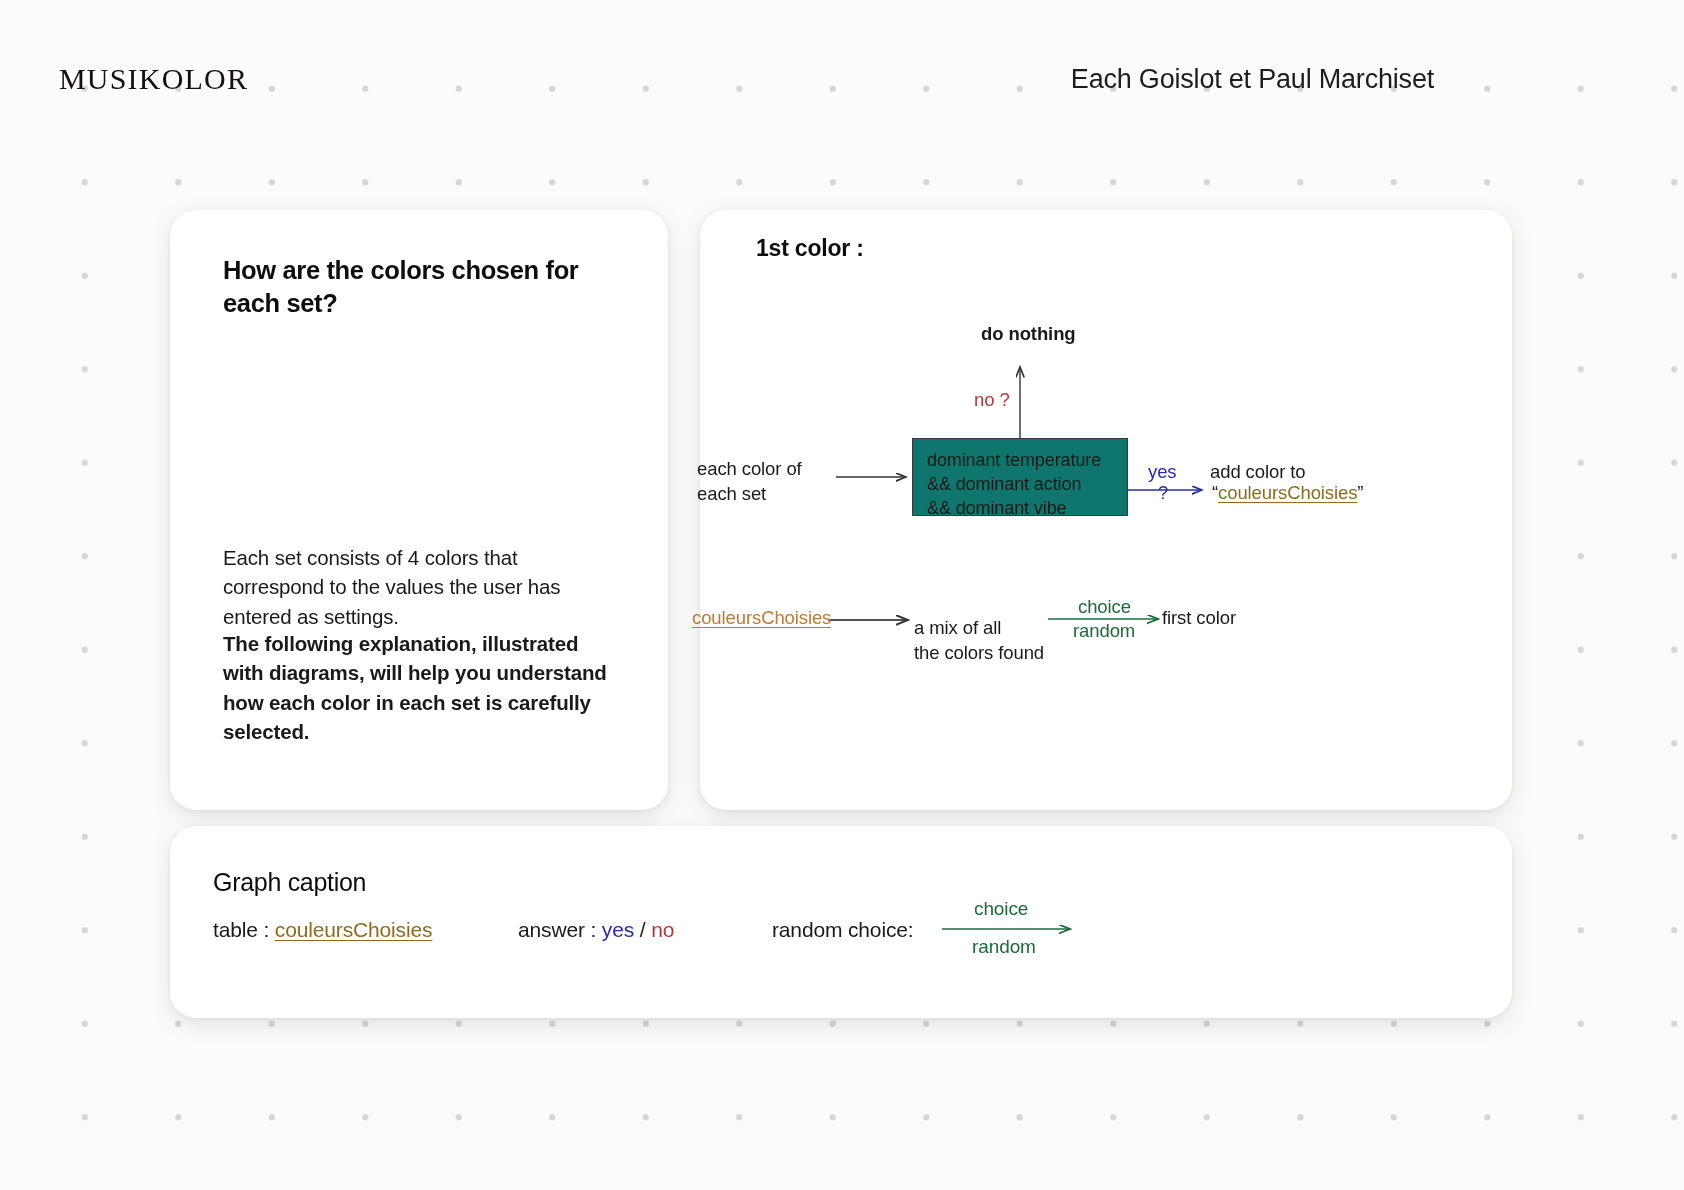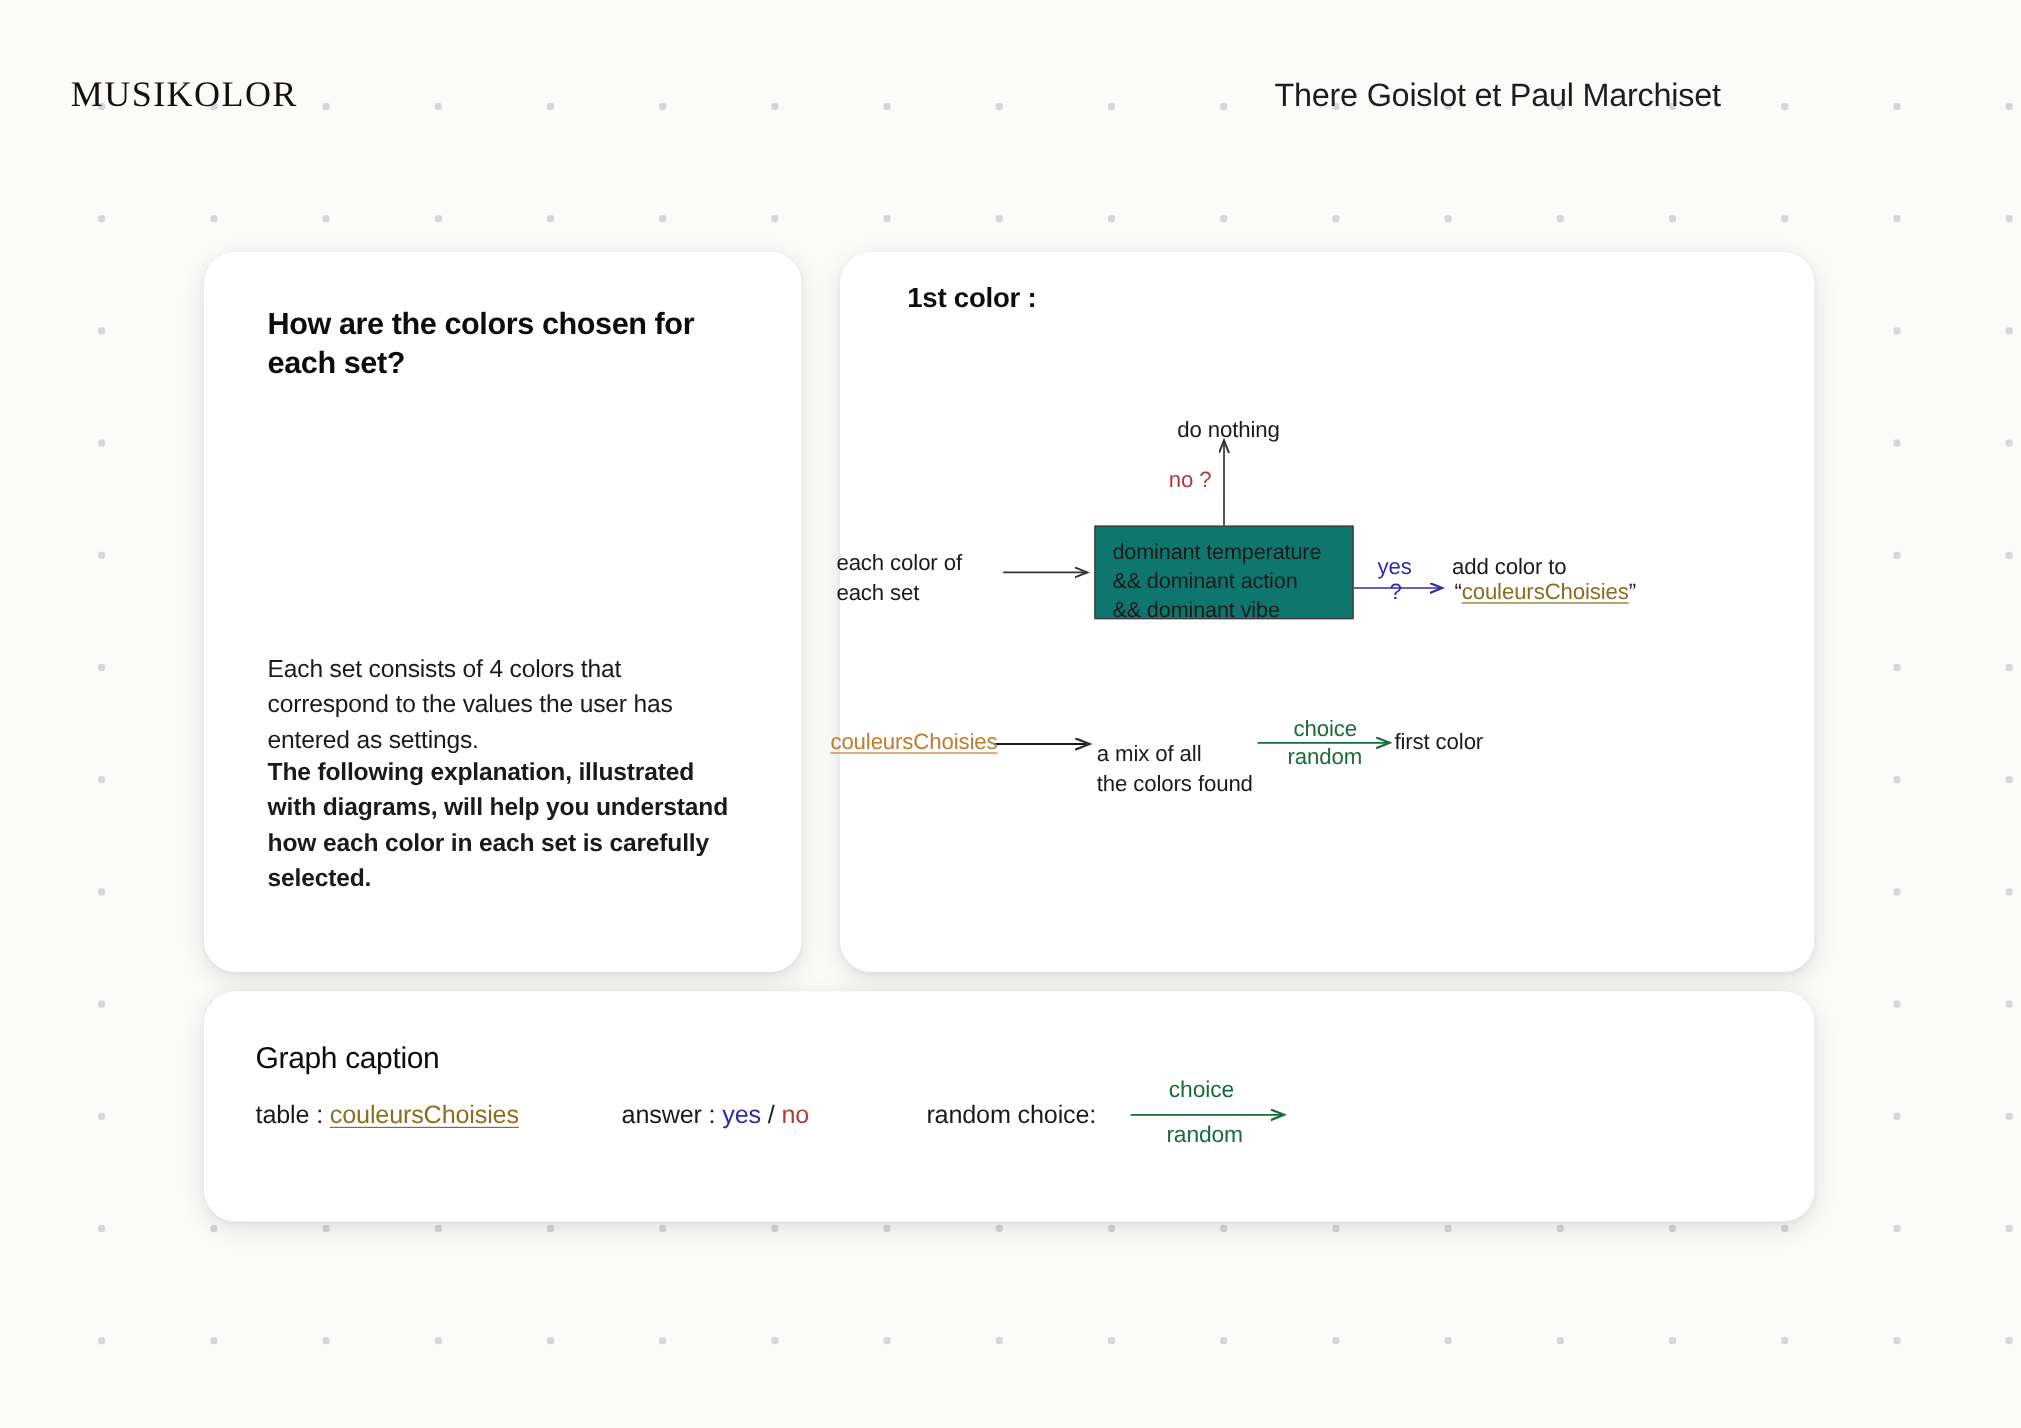--- a/index.html
+++ b/index.html
@@ -159,21 +159,21 @@
     left: 14px;
     top: 10px;
     font-size: 18px;
     line-height: 1.33;
     letter-spacing: -0.1px;
     color: #1a1a1a;
     white-space: pre-line;
   }
 
   #lbl-each-color   { left: -3px;  top: 247px; width: 160px; }
-  #lbl-do-nothing   { left: 281px; top: 136px; }
+  #lbl-do-nothing   { left: 281px; top: 112px; font-weight: bold; }
   #lbl-no           { left: 274px; top: 178px; }
   #lbl-yes          { left: 448px; top: 250px; }
   #lbl-yes-q        { left: 458px; top: 271px; }
   #lbl-add-color    { left: 510px; top: 250px; width: 230px; }
   #lbl-couleurs-1   { left: 512px; top: 271px; }
   #lbl-couleurs-2   { left: -8px;  top: 396px; }
   #lbl-mix          { left: 214px; top: 386px; width: 175px; margin-top: 20px; }
   #lbl-choice       { left: 378px; top: 385px; }
   #lbl-random       { left: 373px; top: 409px; }
   #lbl-first-color  { left: 462px; top: 396px; }
@@ -221,21 +221,21 @@
     font-size: 19px;
     color: #1b6b3a;
     letter-spacing: -0.1px;
   }
 </style>
 </head>
 <body>
 
 <div id="header">
   <div id="brand-logo">MUSIKOLOR</div>
-  <div id="author-names">There Goislot et Paul Marchiset</div>
+  <div id="author-names">Each Goislot et Paul Marchiset</div>
 </div>
 
 <div class="card" id="card-intro">
   <div id="intro-heading">How are the colors chosen for each set?</div>
   <div class="intro-para" id="intro-para-1">Each set consists of 4 colors that correspond to the values the user has entered as settings.</div>
   <div class="intro-para" id="intro-para-2">The following explanation, illustrated with diagrams, will help you understand how each color in each set is carefully selected.</div>
 </div>
 
 <div class="card" id="card-diagram">
   <div id="diagram-title">1st color :</div>

